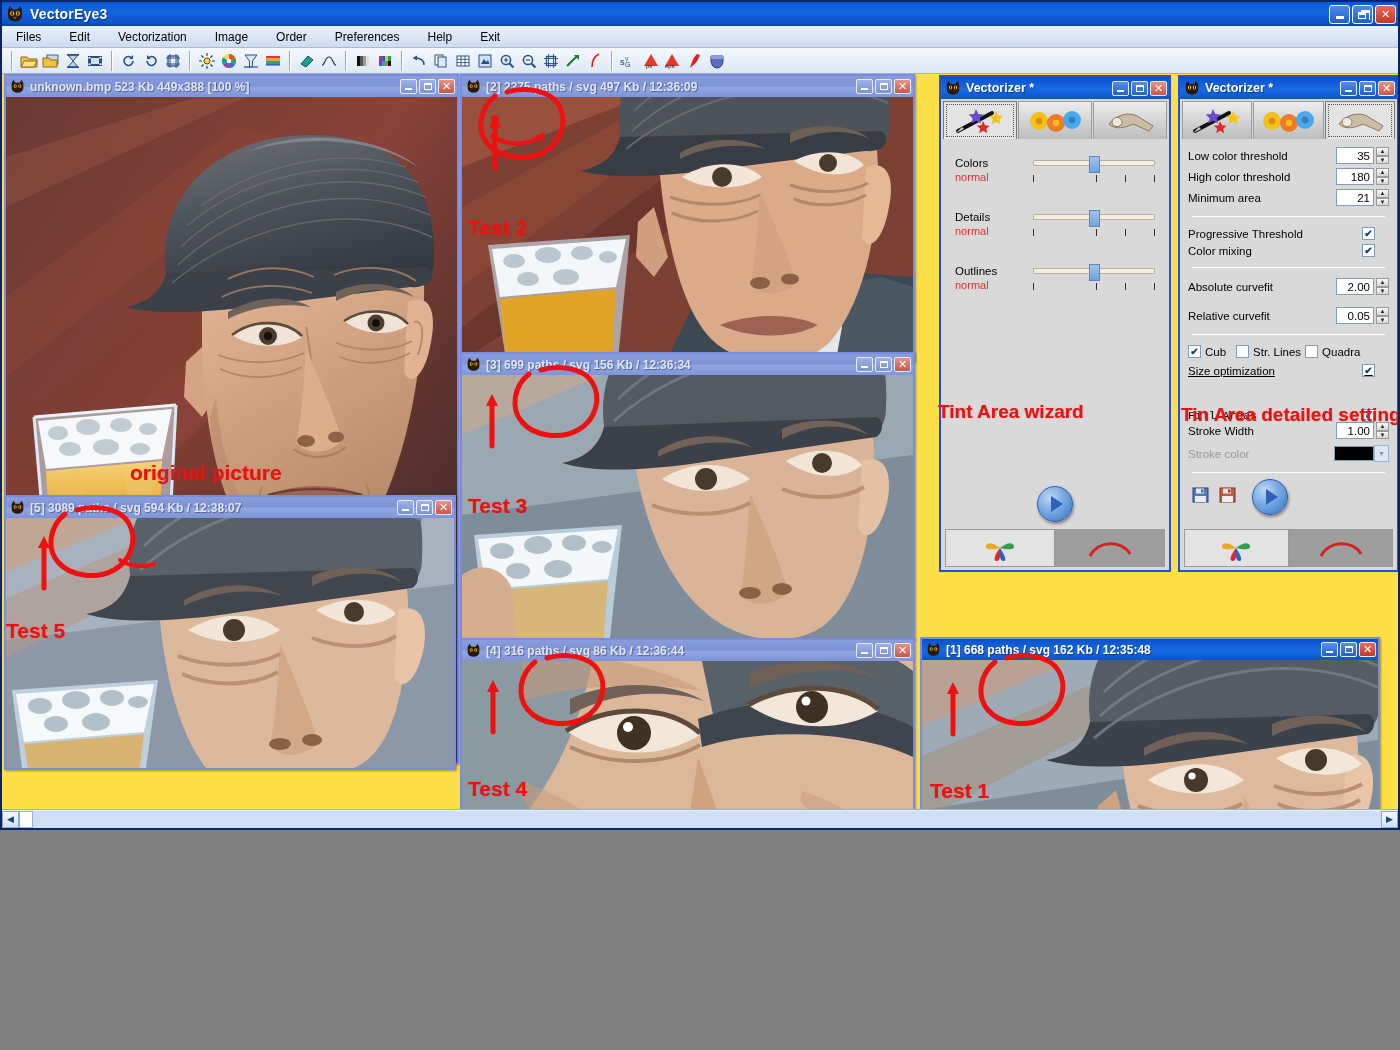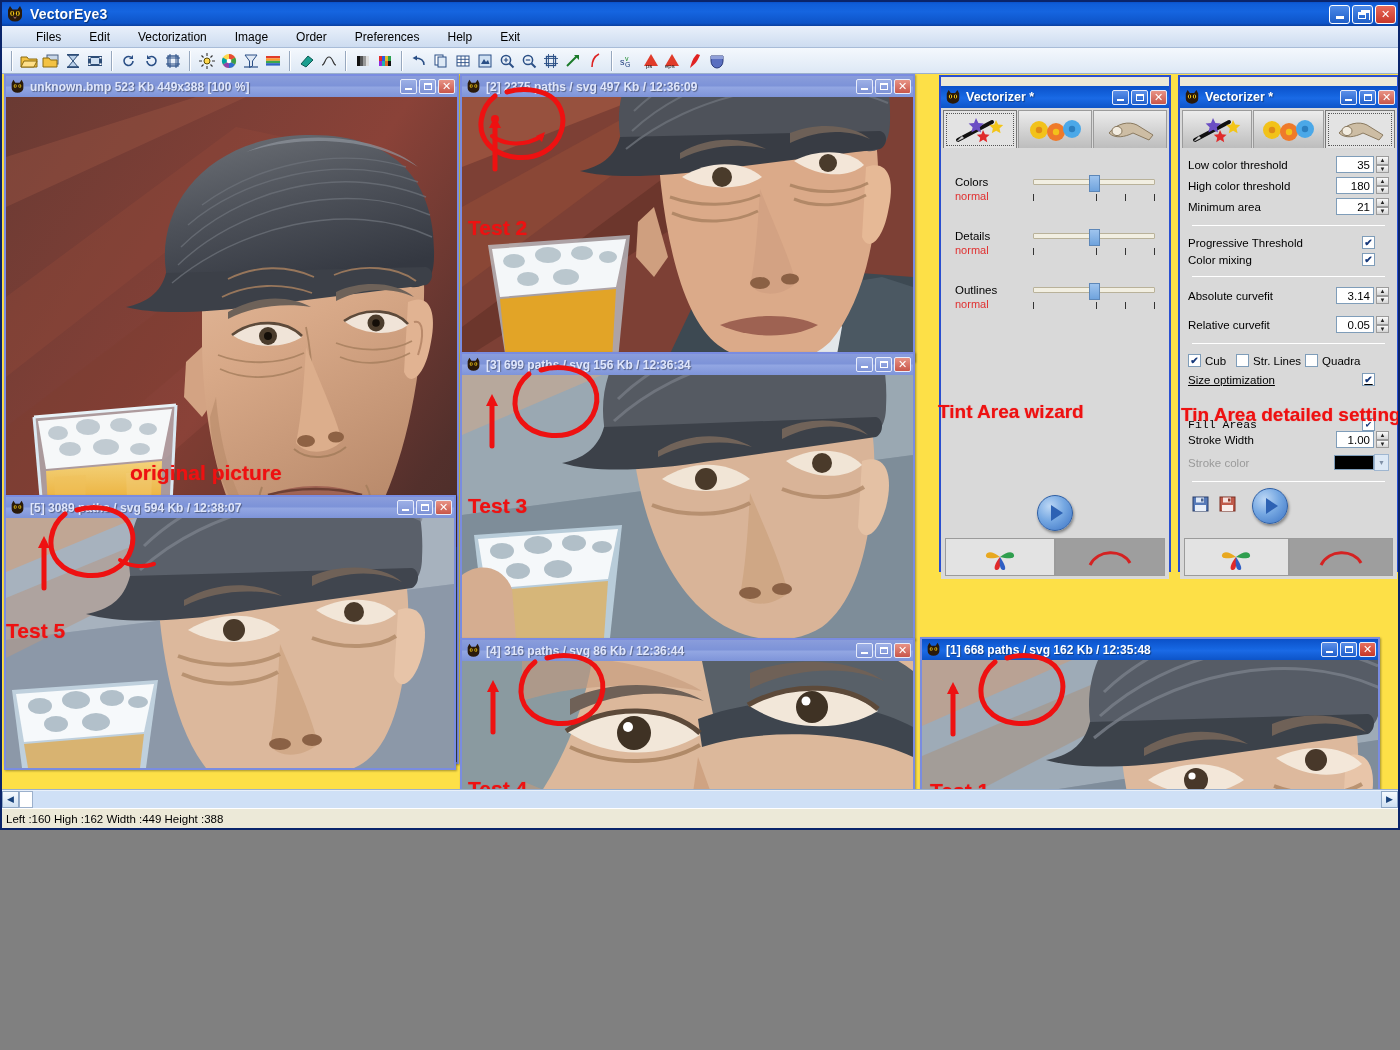--- a/index.html
+++ b/index.html
@@ -49,21 +49,21 @@
   }
   .wbtn .restore-sq:after{
     content:""; position:absolute; left:2px; top:-5px; width:8px;height:7px;
     border:1.5px solid #fff; border-top-width:3px; border-left:none; border-bottom:none;
   }
 
   
   .menubar {
     height:22px; flex:0 0 22px;
     background:linear-gradient(to bottom,#e9f0fb,#cddcf0);
-    display:flex; align-items:center; padding-left:20px;
+    display:flex; align-items:center; padding-left:0;
     border-bottom:1px solid #a8bcd8;
   }
   .menuitem {
     font-size:12px; color:#000; padding:2px 14px; cursor:default;
   }
 
   
   .toolbar {
     height:26px; flex:0 0 26px;
     background:linear-gradient(to bottom,#f4f8fd,#dde8f5);
@@ -139,21 +139,20 @@
   .cwin .cbody { position:relative; overflow:hidden; background:#555; }
 
   
   .photo { position:absolute; left:0; top:0; width:100%; height:100%; overflow:hidden; }
 
   
   .vwin { position:absolute; border:2px solid #2a4fd0; background:#ece9d8; }
   .vwin .vbar {
     height:22px; display:flex;align-items:center;padding:0 2px 0 4px;
     background:linear-gradient(to bottom,#0b51c9 0%,#1565e0 45%,#1a6ae6 55%,#0d54c8 100%);
-    margin-top:9px;
   }
   .vwin .vbar .vi { width:16px;height:16px;margin-right:5px;flex:0 0 16px; }
   .vwin .vbar .vtext { flex:1 1 auto;color:#fff;font-size:12.5px;font-weight:bold;text-shadow:1px 1px 1px rgba(0,0,0,.4); }
   .vbody { background:#d9d9d9; position:relative; height:calc(100% - 22px); }
 
   .vtabs { display:flex; height:40px; padding:2px 2px 0 2px; gap:1px; background:#d9d9d9; }
   .vtab {
     flex:1 1 0; border:1px solid #9b9b9b; border-bottom:none;
     background:linear-gradient(to bottom,#ececec,#bdbdbd);
     display:flex;align-items:center;justify-content:center; cursor:pointer;
@@ -1109,21 +1108,21 @@
             </svg>
           </div>
           <div class="vtab">
             <svg width="54" height="26" viewBox="0 0 54 26">
               <path d="M6 16 C14 6 26 4 34 8 L50 18 L46 23 L30 16 C22 20 12 22 6 16 Z" fill="#cdbda4" stroke="#8a7a60"></path>
               <ellipse cx="14" cy="14" rx="5" ry="4.6" fill="#f2ece0" stroke="#8a7a60"></ellipse>
             </svg>
           </div>
         </div>
 
-        <div style="padding:28px 14px 0 14px;">
+        <div style="padding:18px 14px 0 14px;">
           <div class="vrow" style="margin-bottom:2px;">
             <span class="slider-lab">Colors</span>
             <span style="flex:1 1 auto;position:relative;">
               <span class="strack" style="display:block;">
                 <span class="sthumb" style="left:46%;"></span>
               </span>
             </span>
           </div>
           <div class="vrow">
             <span class="slider-lab slider-sub">normal</span>
@@ -1290,21 +1289,21 @@
           <div class="vrow">
             <span style="flex:1 1 auto;">Color mixing</span>
             <span class="chk on"></span>
             <span style="width:14px"></span>
           </div>
 
           <div class="hr" style="margin:10px 4px;"></div>
 
           <div class="vrow" style="margin-bottom:12px;">
             <span style="flex:1 1 auto;">Absolute curvefit</span>
-            <span class="numfield">3.14</span>
+            <span class="numfield">2.00</span>
             <span class="spin">
                 <div>▲</div>
                 <div>▼</div>
               </span>
           </div>
           <div class="vrow">
             <span style="flex:1 1 auto;">Relative curvefit</span>
             <span class="numfield">0.05</span>
             <span class="spin">
                 <div>▲</div>
@@ -1434,17 +1433,14 @@
     <span class="ann" style="left:1179px; top:330px; font-size:19px;">Tin Area detailed settings</span>
   </div>
 
   <div class="hscroll">
     <span class="sb-arrow">◀</span>
     <span class="sb-thumb-l"></span>
     <span class="sb-track"></span>
     <span class="sb-arrow">▶</span>
   </div>
 
-  <div class="statusbar">
-    <span>Left :160 High :162 Width :449 Height :388</span>
-  </div>
 
 </div>
 
 </body></html>

